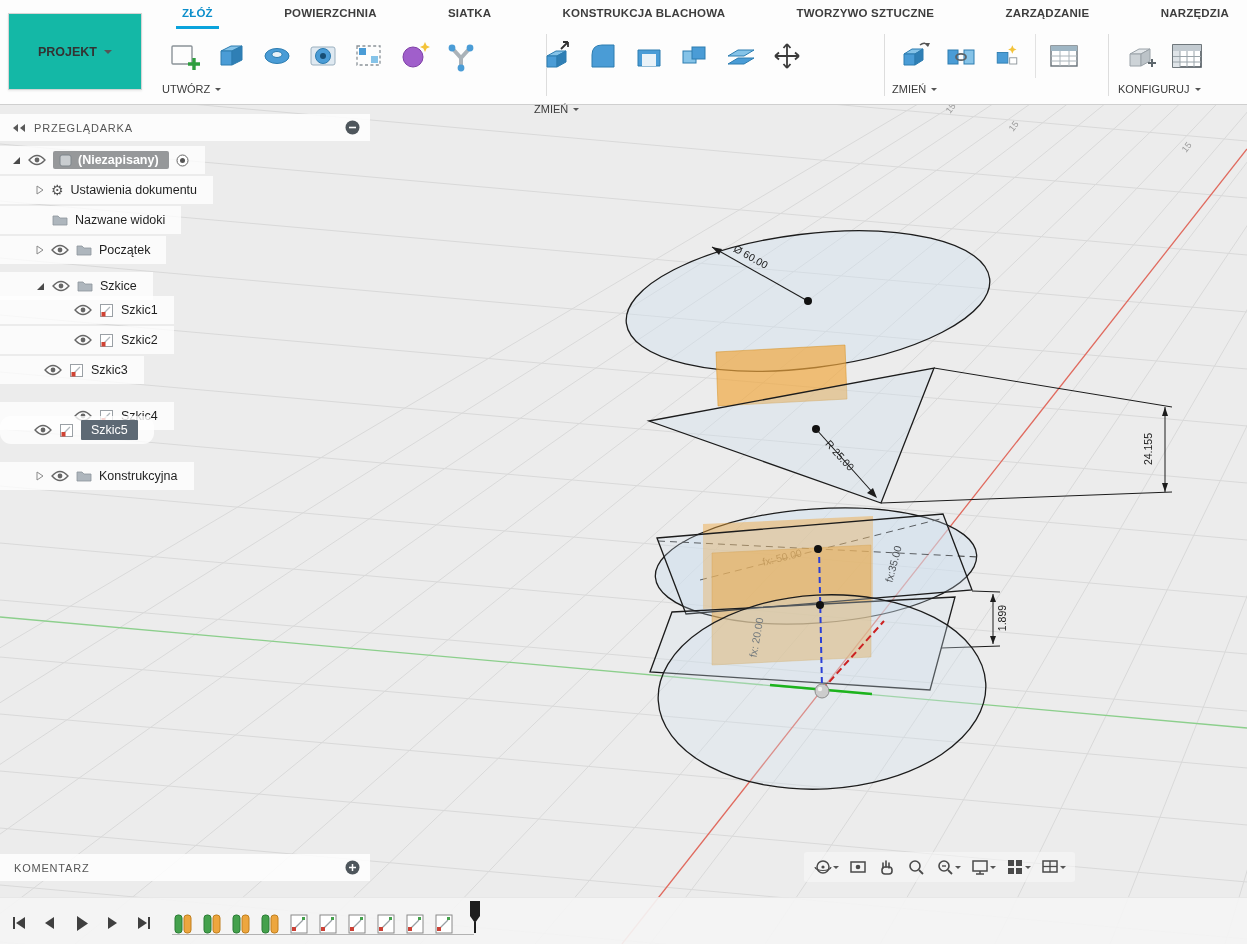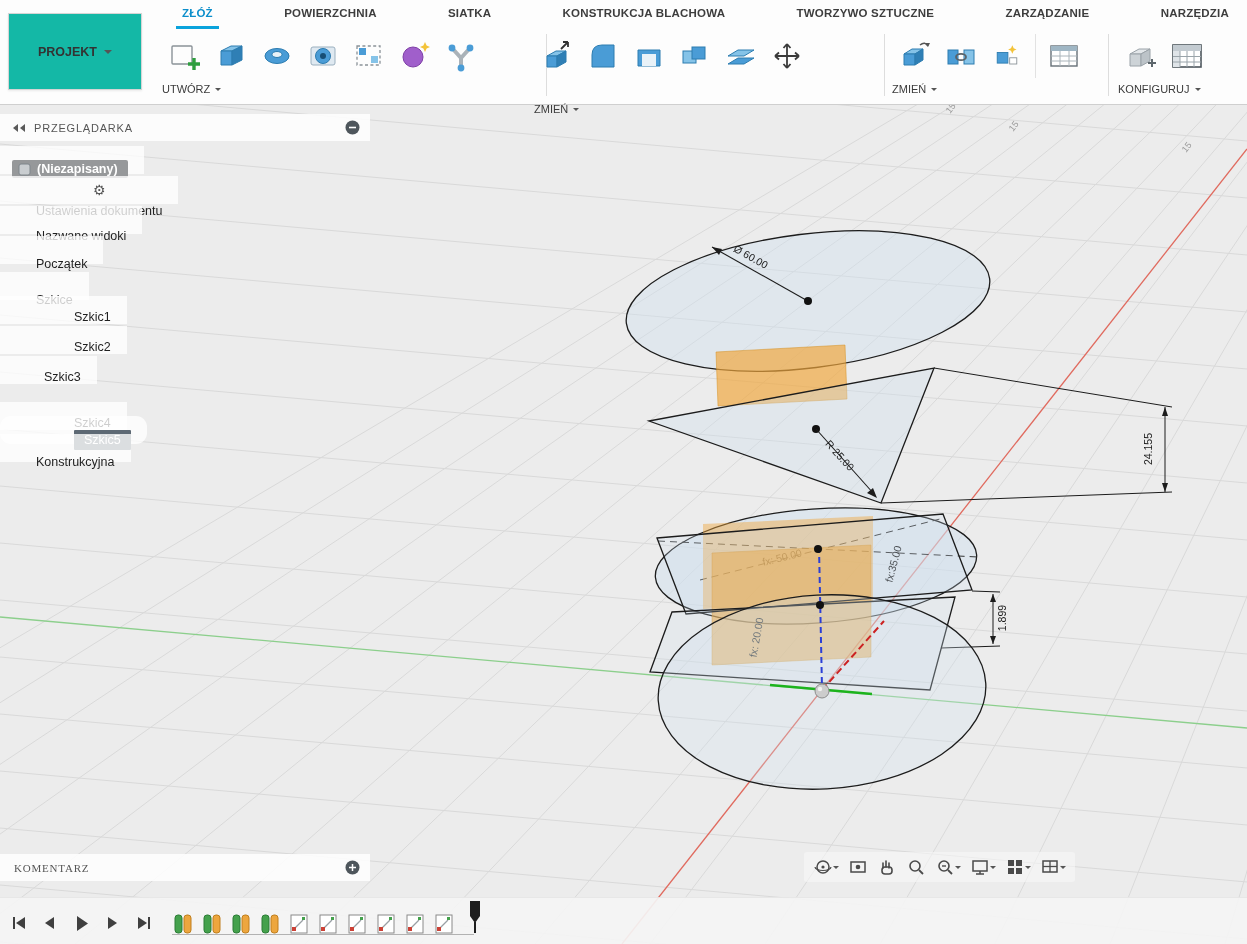--- a/index.html
+++ b/index.html
@@ -28,21 +28,21 @@
   .vdiv{position:absolute;top:4px;width:1px;height:62px;background:#ddd;}
   .minidiv{width:1px;height:44px;background:#e2e2e2;margin:0 5px;}
 
   
   .panel-hdr{position:absolute;left:0;width:370px;height:27px;background:rgba(255,255,255,.85);
              display:flex;align-items:center;padding:0 10px 0 12px;box-sizing:border-box;z-index:4;}
   .panel-title{font-size:11px;color:#565656;letter-spacing:.8px;margin-left:8px;}
   .hdr-right{margin-left:auto;display:flex;align-items:center;}
   .brow{position:absolute;left:0;height:28px;display:inline-flex;align-items:center;gap:7px;
         background:rgba(255,255,255,.78);padding-right:16px;white-space:nowrap;z-index:4;
-        font-size:12.5px;color:#1f1f1f;box-sizing:border-box;flex-direction:column;}
+        font-size:12.5px;color:#1f1f1f;box-sizing:border-box;}
   .spacer9{width:9px;flex:0 0 9px;}
   .docchip{display:flex;align-items:center;gap:6px;background:#96989a;border-radius:2px;
            padding:2px 10px 2px 6px;color:#fff;font-weight:bold;font-size:12.5px;}
   .sel-label{background:#5d6974;color:#fff;padding:3px 10px;border-radius:1px;}
   .gear{font-size:14px;color:#555;line-height:1;}
 
   
   .canvas-svg{position:absolute;inset:0;z-index:1;}
 
   
@@ -54,21 +54,21 @@
   .tl-icons{position:absolute;left:172px;bottom:6px;display:flex;gap:7px;align-items:flex-end;}
   .tl-item{width:22px;height:28px;display:flex;align-items:center;justify-content:center;}
   .tl-marker{margin-left:5px;}
 
   
   .navbar{position:absolute;left:804px;top:852px;height:30px;display:flex;align-items:center;gap:3px;
           background:rgba(250,250,250,.55);border-radius:3px;padding:0 6px;z-index:4;}
   .nav-btn{display:flex;align-items:center;padding:2px 3px;border-radius:2px;}
 
   .comments-bar{position:absolute;left:0;top:854px;width:370px;height:27px;background:rgba(255,255,255,.85);
-                display:flex;align-items:center;padding:0 10px 0 14px;box-sizing:border-box;z-index:4;font-family:Liberation Serif, serif;}
+                display:flex;align-items:center;padding:0 10px 0 14px;box-sizing:border-box;z-index:4;}
 </style>
 </head>
 <body>
 
 <div class="app">
 
   <svg class="canvas-svg" width="1247" height="944" viewBox="0 0 1247 944">
 
     <g stroke="#d9d9d9" stroke-width="1">
       <line x1="0" y1="30" x2="1247" y2="141"></line>
@@ -481,34 +481,34 @@
         <path d="M1,6 Q9,-3 17,6 Q9,15 1,6 Z" fill="none" stroke="#666" stroke-width="1.3"></path>
         <circle cx="9" cy="6" r="2.4" fill="#666"></circle>
       </svg>
     <svg width="15" height="15">
         <rect x="1.5" y="1.5" width="12" height="12" fill="#fff" stroke="#9aa0a5"></rect>
         <path d="M4,11 L11,4" stroke="#b0b6ba" stroke-width="1.2"></path>
         <rect x="2.5" y="9" width="4" height="4.5" fill="#cf4334"></rect>
       </svg>
     <span>Szkic4</span>
   </div>
-  <div class="brow" style="top:416px;padding-left:74px;border-radius:11px;">
+  <div class="brow" style="top:416px;padding-left:34px;border-radius:11px;">
     <svg width="18" height="12">
         <path d="M1,6 Q9,-3 17,6 Q9,15 1,6 Z" fill="none" stroke="#666" stroke-width="1.3"></path>
         <circle cx="9" cy="6" r="2.4" fill="#666"></circle>
       </svg>
     <svg width="15" height="15">
         <rect x="1.5" y="1.5" width="12" height="12" fill="#fff" stroke="#9aa0a5"></rect>
         <path d="M4,11 L11,4" stroke="#b0b6ba" stroke-width="1.2"></path>
         <rect x="2.5" y="9" width="4" height="4.5" fill="#cf4334"></rect>
       </svg>
     <span class="sel-label">Szkic5</span>
   </div>
 
-  <div class="brow" style="top:434px;padding-left:36px;">
+  <div class="brow" style="top:462px;padding-left:36px;">
     <svg width="8" height="10">
         <polygon points="1,1 7,5 1,9" fill="none" stroke="#8a8a8a"></polygon>
       </svg>
     <svg width="18" height="12" actable="true">
         <path d="M1,6 Q9,-3 17,6 Q9,15 1,6 Z" fill="none" stroke="#666" stroke-width="1.3"></path>
         <circle cx="9" cy="6" r="2.4" fill="#666"></circle>
       </svg>
     <svg width="16" height="12">
         <path d="M1,2 h5 l2,2 h7 v7 h-14 Z" fill="#aeb6bd" stroke="#8d959c" stroke-width="0.8"></path>
       </svg>

